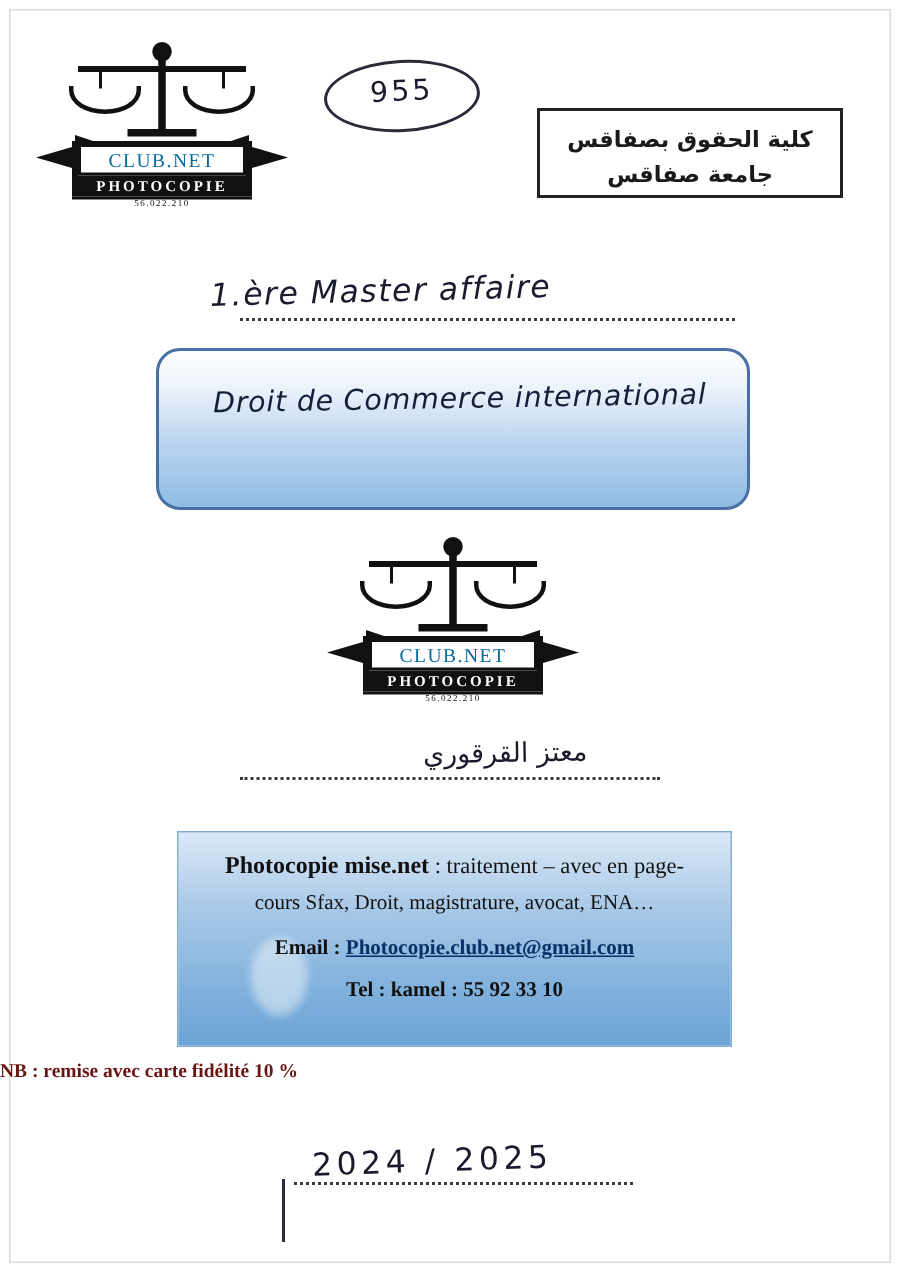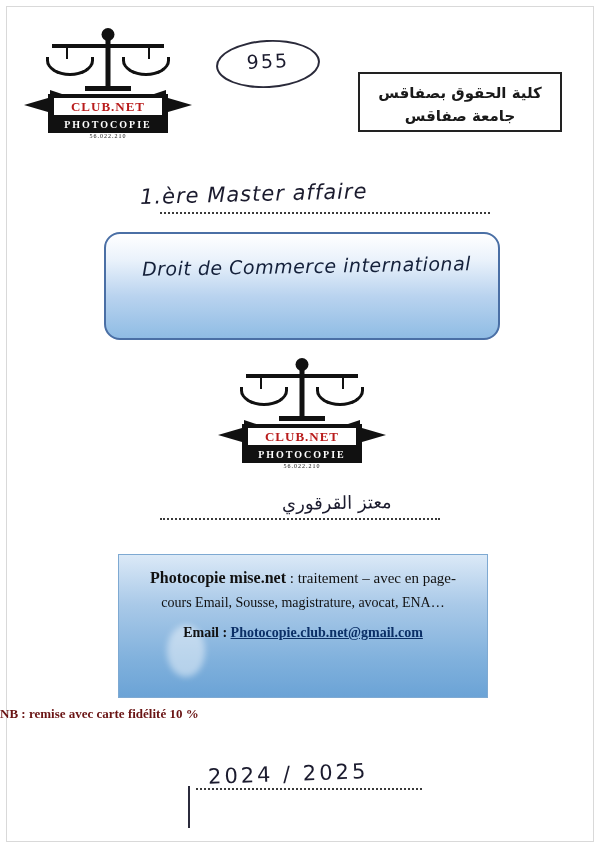--- a/index.html
+++ b/index.html
@@ -116,24 +116,24 @@
     top: 66px;
     width: 120px;
     background: #111;
     color: #fff;
     text-align: center;
     font-family: "Liberation Serif", serif;
     letter-spacing: 1px;
   }
   .logo .banner .b1 {
     font-size: 13px;
-    font-weight: bold;
+    font-weight: normal;
     padding: 1px 0 0;
     background: #fff;
-    color: #b91c1c;
+    color: #0369a1;
     border: 2px solid #111;
     margin: 2px 4px 1px;
   }
   .logo .banner .b2 {
     font-size: 10px;
     font-weight: bold;
     letter-spacing: 2px;
     padding: 1px 0;
   }
   .logo .banner .b3 {
@@ -406,25 +406,26 @@
 
   <div class="dotline" style="left:160px; top:518px; width:280px;"></div>
   <div class="hand hw-name">معتز القرقوري</div>
 
   <div class="contact-box">
     <div class="smudge"></div>
     <div class="c-line c1">
       <span class="bold">Photocopie mise.net</span>
       <span>: traitement – avec en page-</span>
     </div>
-    <div class="c-line c2">cours Email, Sousse, magistrature, avocat, ENA…</div>
+    <div class="c-line c2">cours Sfax, Droit, magistrature, avocat, ENA…</div>
     <div class="c-line c3">
       <span>Email :</span>
       <span class="mail">Photocopie.club.net@gmail.com</span>
     </div>
+    <div class="c-line c4">Tel : kamel : 55 92 33 10</div>
   </div>
 
   <div class="nb-line">NB : remise avec carte fidélité 10 %</div>
 
   <div class="dotline" style="left:196px; top:788px; width:226px;"></div>
   <div class="hand hw-year">2024 / 2025</div>
   <div class="pen-stroke"></div>
 </div>
 
 </body></html>

